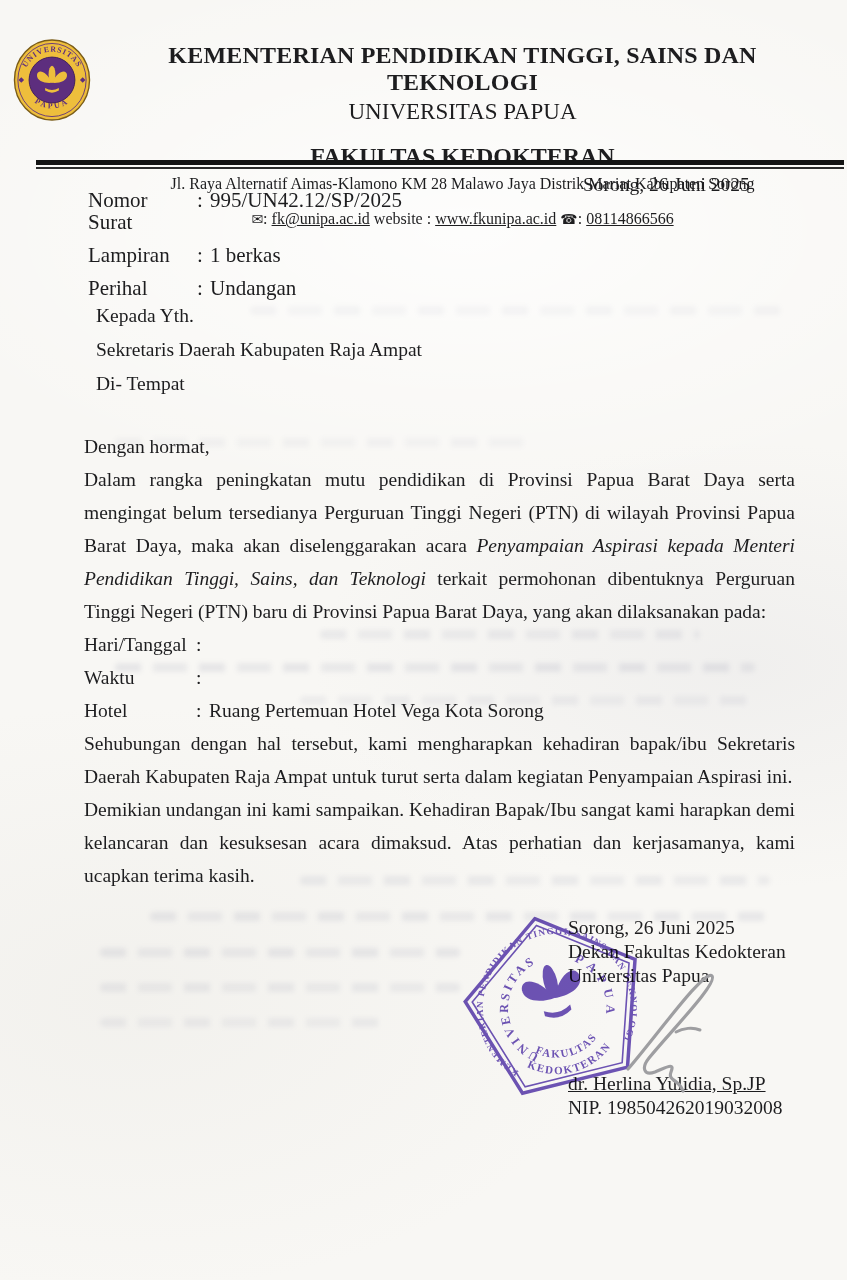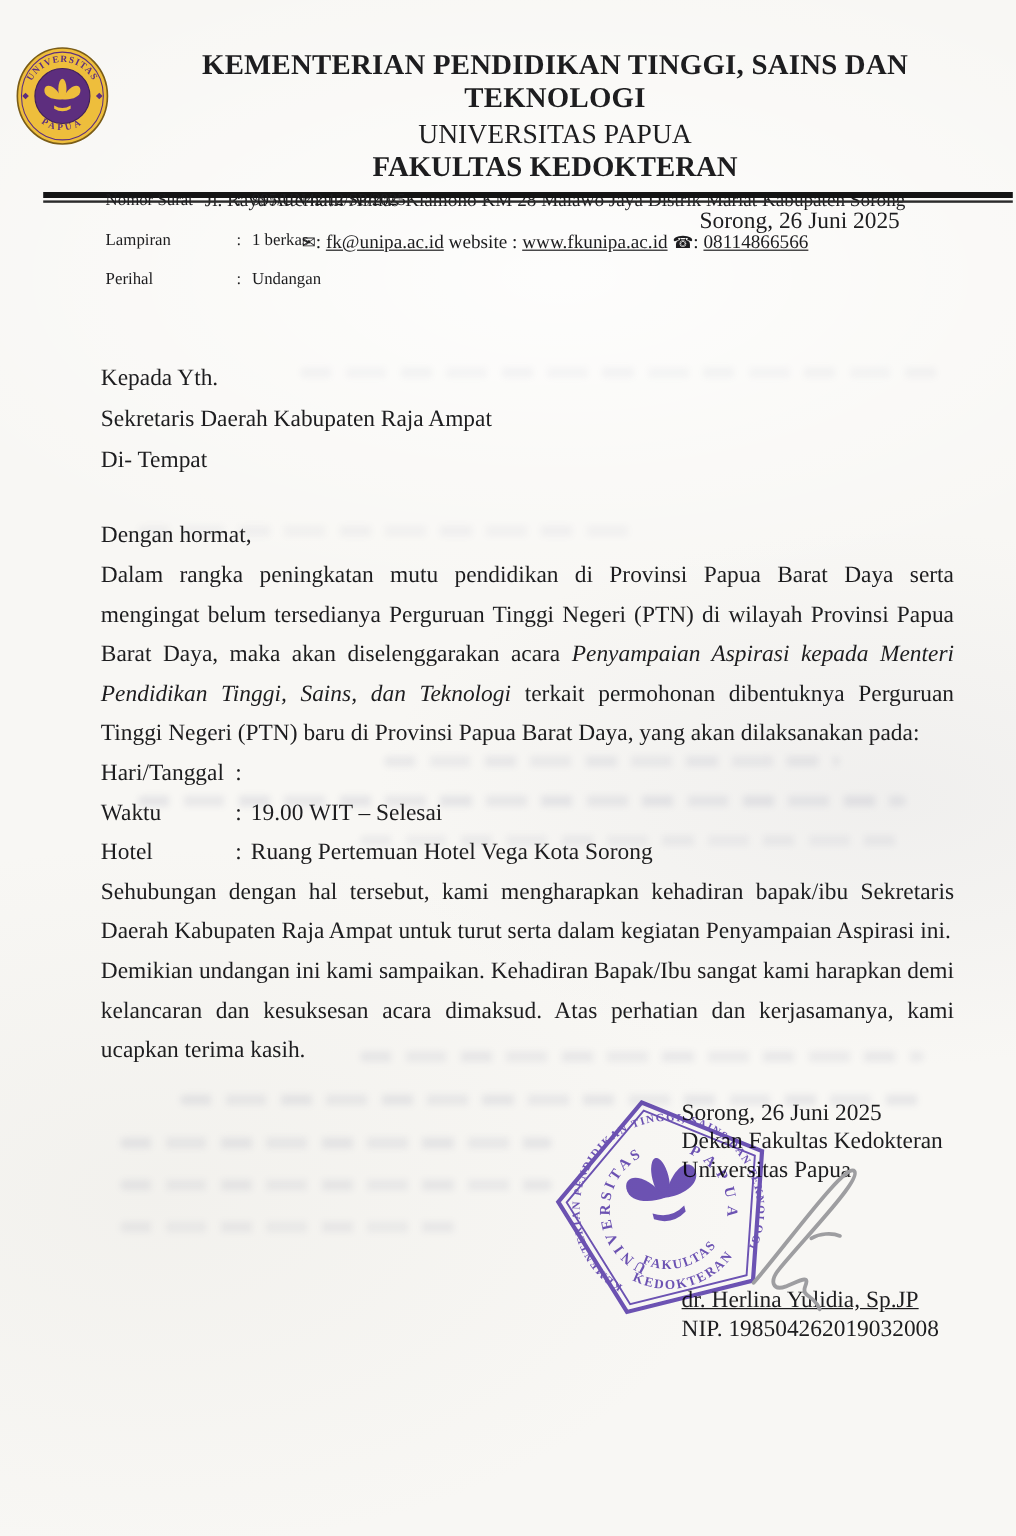--- a/index.html
+++ b/index.html
@@ -11,35 +11,35 @@
       radial-gradient(700px 420px at 15% 78%, rgba(206,204,196,.14), rgba(206,204,196,0) 70%),
       #f8f7f4;
     font-family:"Liberation Serif","DejaVu Serif",serif;
     color:#1d1d1f;
   }
   .abs{position:absolute;}
   
   .lh-text{left:92px;right:14px;top:42px;text-align:center;line-height:1.12;}
   .lh-ministry{font-size:24px;font-weight:bold;letter-spacing:.2px;}
   .lh-univ{font-size:23px;margin-top:3px;}
-  .lh-fac{font-size:24px;font-weight:bold;margin-top:2px;}
+  .lh-fac{font-size:24px;font-weight:bold;margin-top:18px;}
   .lh-addr{font-size:16px;margin-top:6px;}
   .lh-contact{font-size:16px;margin-top:17px;}
   .lh-contact .u{text-decoration:underline;}
   .icon-glyph{font-family:"DejaVu Sans",sans-serif;font-size:14px;}
   .rule1{left:36px;right:3px;top:160px;height:5px;background:#141414;}
   .rule2{left:36px;right:3px;top:167px;height:2px;background:#2b2b2b;}
   
-  .meta{left:88px;top:157px;font-size:14px;}
+  .meta{left:88px;top:189px;font-size:21px;}
   .meta-row{display:flex;line-height:22px;margin-bottom:11px;}
   .meta-row .lab{width:109px;}
   .meta-row .col{width:13px;}
   .date-top{left:583px;top:174px;font-size:19.5px;}
   
-  .recipient{left:84px;top:299px;font-size:19.5px;line-height:34px;}
+  .recipient{left:96px;top:299px;font-size:19.5px;line-height:34px;}
   
   .letter-body{left:84px;right:52px;top:430px;font-size:19.5px;line-height:33px;}
   .letter-body p{margin:0;text-align:justify;}
   .salutation{text-align:center;}
   .ev-row{display:flex;}
   .ev-row .lab{width:112px;}
   .ev-row .col{width:13px;}
   
   .sig-head{left:568px;top:916px;font-size:19.5px;line-height:24px;z-index:2;}
   .sig-name{left:568px;top:1072px;font-size:19.5px;line-height:24px;z-index:2;}
@@ -138,21 +138,20 @@
     <p class="salutation">Dengan hormat,</p>
     <p><span>Dalam rangka peningkatan mutu pendidikan di Provinsi Papua Barat Daya serta mengingat belum tersedianya Perguruan Tinggi Negeri (PTN) di wilayah Provinsi Papua Barat Daya, maka akan diselenggarakan acara </span><i>Penyampaian Aspirasi kepada Menteri Pendidikan Tinggi, Sains, dan Teknologi</i><span> terkait permohonan dibentuknya Perguruan Tinggi Negeri (PTN) baru di Provinsi Papua Barat Daya, yang akan dilaksanakan pada:</span></p>
     <div>
       <div class="ev-row">
         <span class="lab">Hari/Tanggal</span>
         <span class="col">:</span>
       </div>
       <div class="ev-row">
         <span class="lab">Waktu</span>
         <span class="col">:</span>
-        <span>19.00 WIT – Selesai</span>
       </div>
       <div class="ev-row">
         <span class="lab">Hotel</span>
         <span class="col">:</span>
         <span>Ruang Pertemuan Hotel Vega Kota Sorong</span>
       </div>
     </div>
     <p>Sehubungan dengan hal tersebut, kami mengharapkan kehadiran bapak/ibu Sekretaris Daerah Kabupaten Raja Ampat untuk turut serta dalam kegiatan Penyampaian Aspirasi ini.</p>
     <p>Demikian undangan ini kami sampaikan. Kehadiran Bapak/Ibu sangat kami harapkan demi kelancaran dan kesuksesan acara dimaksud. Atas perhatian dan kerjasamanya, kami ucapkan terima kasih.</p>
   </div>

